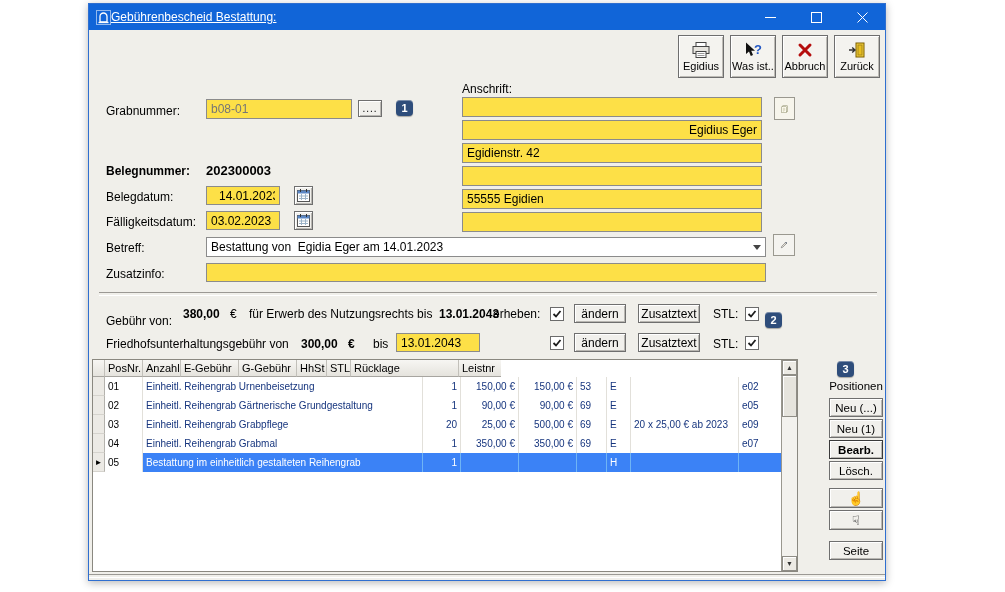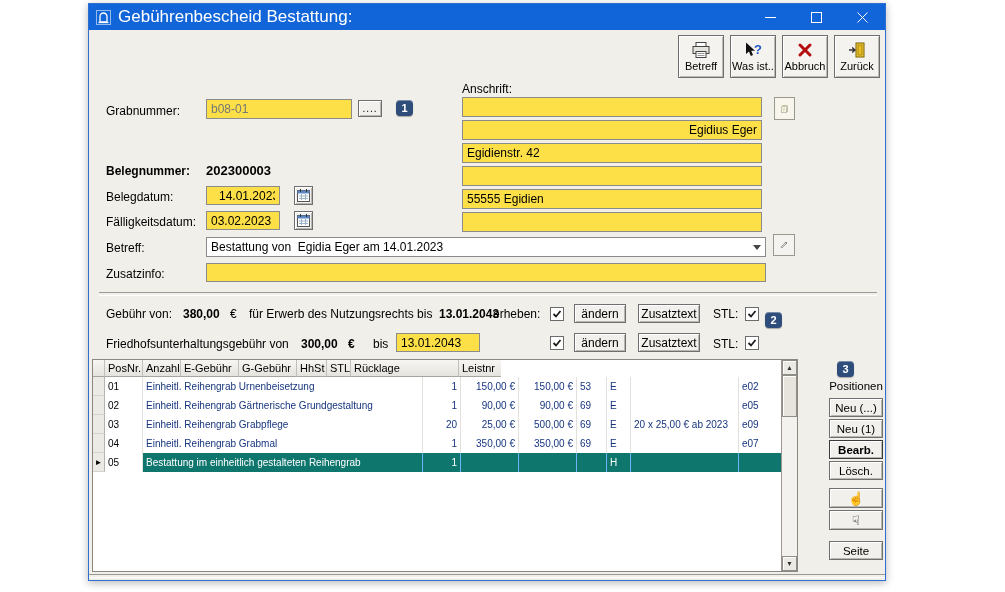--- a/index.html
+++ b/index.html
@@ -10,21 +10,21 @@
     -webkit-font-smoothing:antialiased;
   }
   .dialog{
     position:absolute;left:88px;top:3px;width:798px;height:578px;
     background:#f0efea;border:1px solid #2f6fd0;box-sizing:border-box;
     box-shadow:0 2px 8px rgba(0,0,0,.28);
   }
   
   .titlebar{height:26px;background:#1165d8;display:flex;align-items:center;color:#fff;}
   .titleicon{margin-left:7px;display:flex;align-items:center;}
-  .title{font-size:17px;margin-left:7px;white-space:nowrap;}
+  .title{font-size:12px;white-space:nowrap;text-decoration:underline;}
   .winbtns{margin-left:auto;display:flex;height:100%;}
   .winbtn{width:46px;display:flex;align-items:center;justify-content:center;cursor:default;}
   
   .toolbar{position:absolute;top:31px;right:5px;display:flex;gap:6px;}
   .tbtn{
     width:46px;height:43px;background:#f4f3ef;border:1px solid #6e6e6e;
     box-shadow:inset 1px 1px 0 #ffffff, inset -1px -1px 0 #bdbbb5;
     display:flex;flex-direction:column;align-items:center;justify-content:center;
     gap:2px;font-size:11px;box-sizing:border-box;color:#000;
   }
@@ -82,21 +82,21 @@
     display:flex;align-items:center;height:19px;padding:0 3px;
     border-right:1px solid #e2e0da;box-sizing:border-box;overflow:hidden;
     white-space:nowrap;color:#16357e;font-size:10px;
   }
   .num{justify-content:flex-end;}
   .pos{color:#000;}
   .selcell{
     background:#eceae5;border-right:1px solid #b5b3ae;border-bottom:1px solid #d5d3cd;
     color:#000;justify-content:center;padding:0;font-size:8px;
   }
-  .sel{background:#0f766e;color:#ffffff;border-right-color:#6fb4f5;}
+  .sel{background:#3b82f6;color:#ffffff;border-right-color:#6fb4f5;}
   .gfill{flex:1;background:#fff;}
   .c-sel{width:12px;}
   .c-pos{width:38px;}
   .c-art{width:280px;}
   .c-anz{width:38px;}
   .c-eg{width:58px;}
   .c-gg{width:58px;}
   .c-hh{width:30px;}
   .c-stl{width:24px;}
   .c-rk{width:108px;}
@@ -153,21 +153,21 @@
 
   <div class="toolbar">
     <div class="tbtn">
       <svg width="20" height="16" viewBox="0 0 20 16">
         <rect x="5" y="0.5" width="10" height="4" fill="#fff" stroke="#444"></rect>
         <rect x="2" y="4.5" width="16" height="7" fill="#e6e4de" stroke="#444"></rect>
         <rect x="5" y="9.5" width="10" height="6" fill="#fff" stroke="#444"></rect>
         <line x1="6.5" y1="11.5" x2="13.5" y2="11.5" stroke="#999"></line>
         <line x1="6.5" y1="13.5" x2="13.5" y2="13.5" stroke="#999"></line>
       </svg>
-      <span>Betreff</span>
+      <span>Egidius</span>
     </div>
     <div class="tbtn">
       <svg width="20" height="16" viewBox="0 0 20 16">
         <polygon points="3,0.5 3,12 6,9.5 7.8,14 10,13 8.2,8.8 12,8.8" fill="#111"></polygon>
         <text x="11" y="12" font-size="13" font-weight="bold" fill="#2257c4">?</text>
       </svg>
       <span>Was ist..</span>
     </div>
     <div class="tbtn">
       <svg width="16" height="16" viewBox="0 0 16 16">
@@ -244,21 +244,21 @@
   <button class="iconbtn" style="left:685px;top:93px;width:21px;height:23px;background:#f7f5ec">
     <svg width="14" height="16" viewBox="0 0 14 16">
       <rect x="3.5" y="1.5" width="9" height="12" fill="#fffdf2" stroke="#8a8a66"></rect>
       <rect x="1.5" y="3.5" width="9" height="12" fill="#fffdf2" stroke="#8a8a66"></rect>
       <path d="M3.5 6.5 h5 M3.5 8.5 h5 M3.5 10.5 h5 M3.5 12.5 h3" stroke="#b9b694"></path>
     </svg>
   </button>
 
   <div class="groove" style="left:10px;top:288px;width:778px"></div>
 
-  <span class="lbl" style="left:17px;top:303px">Gebühr von:</span>
+  <span class="lbl" style="left:17px;top:310px">Gebühr von:</span>
   <span class="val b" style="left:94px;top:303px">380,00</span>
   <span class="val" style="left:141px;top:303px">€</span>
   <span class="lbl" style="left:160px;top:303px">für Erwerb des Nutzungsrechts bis</span>
   <span class="val b" style="left:350px;top:303px">13.01.2043</span>
   <span class="lbl" style="left:404px;top:303px">erheben:</span>
   <div class="cbx" style="left:461px;top:303px">
     <svg width="10" height="10" viewBox="0 0 10 10">
         <path d="M1.5 5 L4 7.5 L8.5 2" stroke="#1d1d1d" stroke-width="1.8" fill="none"></path>
       </svg>
   </div>

